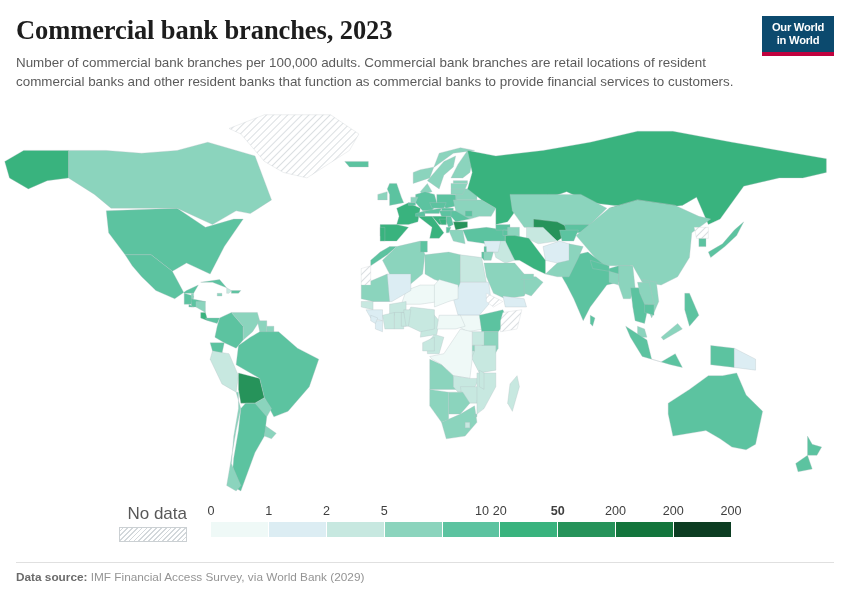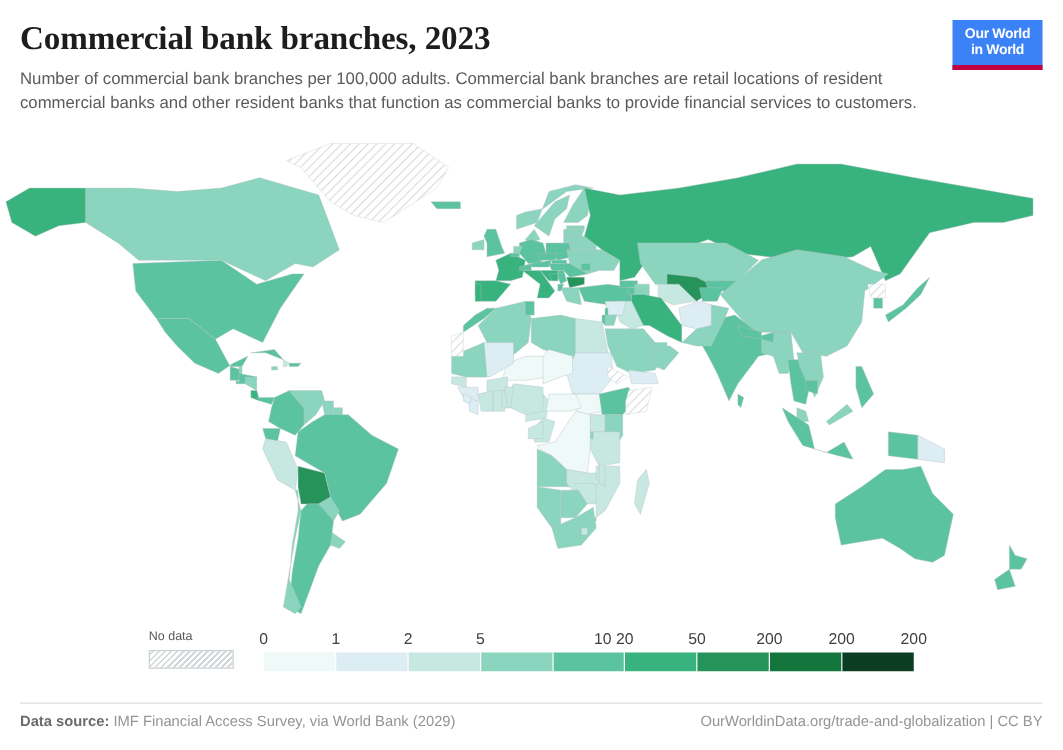--- a/index.html
+++ b/index.html
@@ -40,21 +40,21 @@
     max-width: 725px;
     font-weight: 400;
   }
 
   
   .owid-logo {
     position: absolute;
     top: 0px;
     right: 0px;
     width: 72px;
-    background: #3b82f6;
+    background: #0c4a6e;
     border-bottom: 4px solid #c0023e;
     padding: 5px 4px 5px 4px;
     text-align: center;
   }
   .owid-logo span {
     display: block;
     color: #ffffff;
     font-size: 11.2px;
     font-weight: 700;
     line-height: 1.16;
@@ -88,23 +88,23 @@
     width: 612px;
     height: 48px;
   }
   .nodata-block {
     position: absolute;
     left: 0;
     top: 0;
     width: 68px;
   }
   .nodata-label {
-    font-size: 10px;
+    font-size: 17px;
     color: #585858;
-    text-align: left;
+    text-align: right;
     line-height: 1;
     margin-bottom: 5px;
     white-space: nowrap;
   }
   .nodata-swatch {
     height: 15px;
     border: 1px solid #cbd0d3;
     background-image: repeating-linear-gradient(
       -45deg,
       #ffffff 0px, #ffffff 2.2px,
@@ -653,21 +653,21 @@
         <div class="nodata-swatch"></div>
       </div>
       <div class="bins-block">
         <div class="ticks-row" id="legend-ticks">
             <span class="tick" style="left: 0%;">0</span>
             <span class="tick" style="left: 11.1111%;">1</span>
             <span class="tick" style="left: 22.2222%;">2</span>
             <span class="tick" style="left: 33.3333%;">5</span>
             <span class="tick" style="left: 44.4444%; margin-left: 40px;">10</span>
             <span class="tick" style="left: 55.5556%;">20</span>
-            <span class="tick" style="left: 66.6667%;">50</span>
+            <span class="tick" style="left: 66.6667%; font-weight: bold;">50</span>
             <span class="tick" style="left: 77.7778%;">200</span>
             <span class="tick" style="left: 88.8889%;">200</span>
             <span class="tick" style="left: 100%;">200</span>
           </div>
         <div class="bins-row" id="legend-swatches">
             <div class="bin" style="background: rgb(239, 249, 247);"></div>
             <div class="bin" style="background: rgb(220, 237, 243);"></div>
             <div class="bin" style="background: rgb(199, 232, 224);"></div>
             <div class="bin" style="background: rgb(139, 212, 189);"></div>
             <div class="bin" style="background: rgb(92, 195, 160);"></div>
@@ -678,16 +678,15 @@
           </div>
       </div>
     </div>
   </div>
 
   <div class="footer">
     <div class="footer-left">
       <b>Data source:</b>
       <span>IMF Financial Access Survey, via World Bank (2029)</span>
     </div>
-    <div class="footer-right">OurWorldinData.org/trade-and-globalization | CC BY</div>
   </div>
 
 </div>
 
 </body></html>

